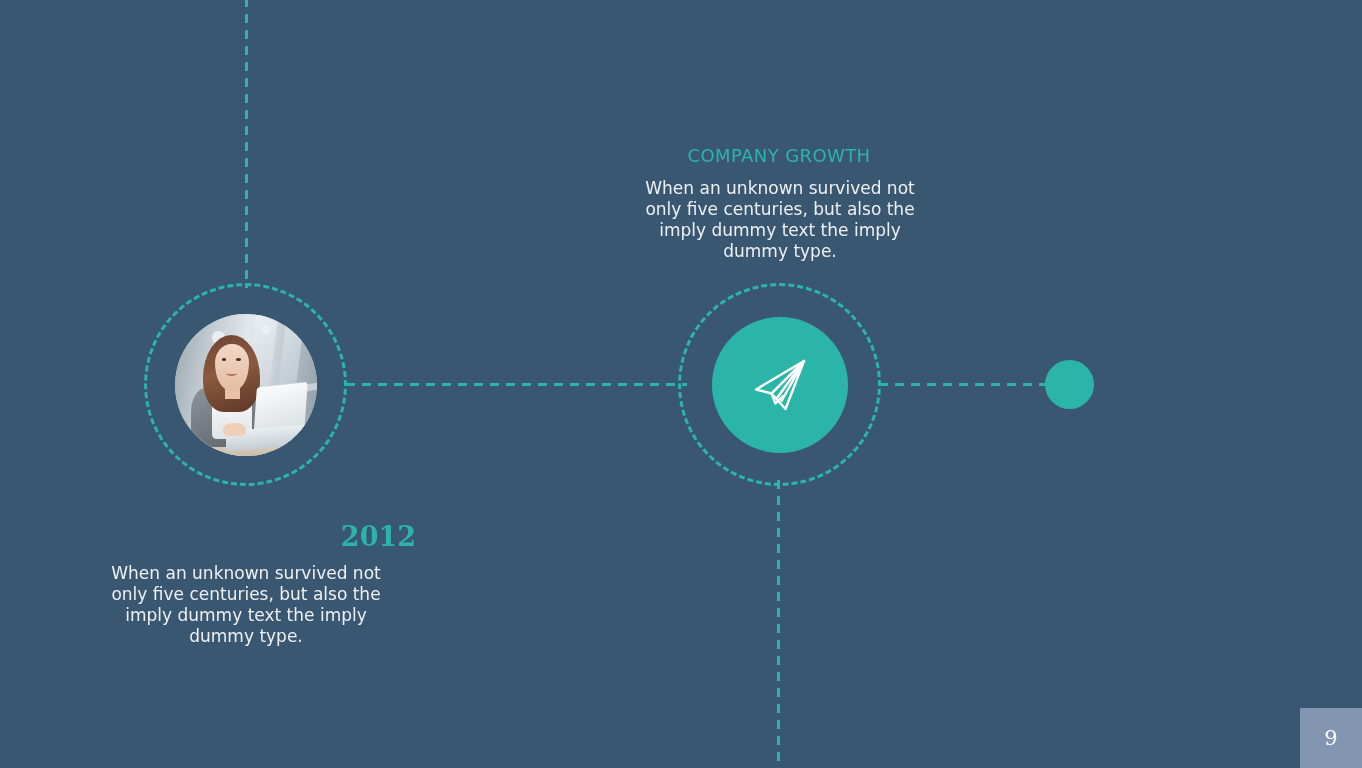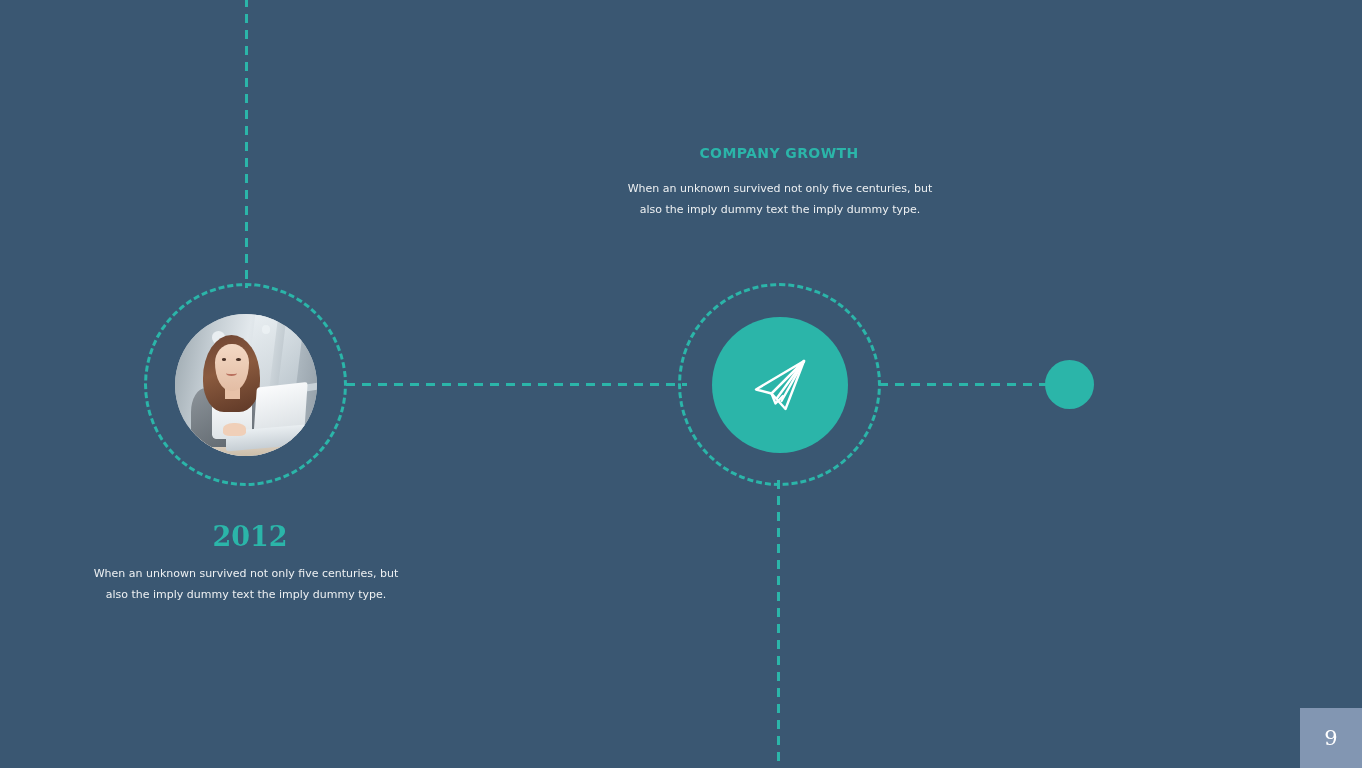--- a/index.html
+++ b/index.html
@@ -141,50 +141,50 @@
     position:absolute;
     left:1045px; top:360px;
     width:49px; height:49px;
     border-radius:50%;
     background:#2bb5a9;
   }
 
   
   .heading {
     position:absolute;
-    font-size:14px;
-    font-weight:bold;
+    font-size:18px;
+    font-weight:normal;
     letter-spacing:.4px;
     color:#2bb5a9;
     text-align:center;
     white-space:nowrap;
   }
   #company-growth-title { left:624px; top:145px; width:310px; }
 
   .body-text {
     position:absolute;
-    font-size:11px;
+    font-size:17px;
     line-height:21px;
     color:#edf0f2;
     text-align:center;
     font-family:"DejaVu Sans", sans-serif;
   }
   #growth-body { left:625px; top:178px; width:310px; }
   #year-2012-body { left:91px; top:563px; width:310px; }
 
   .year-label {
     position:absolute;
     font-family:"DejaVu Serif", serif;
     font-size:27px;
     font-weight:bold;
     color:#2bb5a9;
     text-align:center;
     white-space:nowrap;
   }
-  #year-2012-label { left:95px; top:521px; width:310px; }
+  #year-2012-label { left:106px; top:521px; width:310px;text-align:right; }
   #year-2013-label { left:990px; top:305px; width:160px; }
 
   
   #page-number-box {
     position:absolute;
     left:1300px; top:708px;
     width:62px; height:60px;
     background:#8296b2;
     display:flex; align-items:center; justify-content:center;
   }

